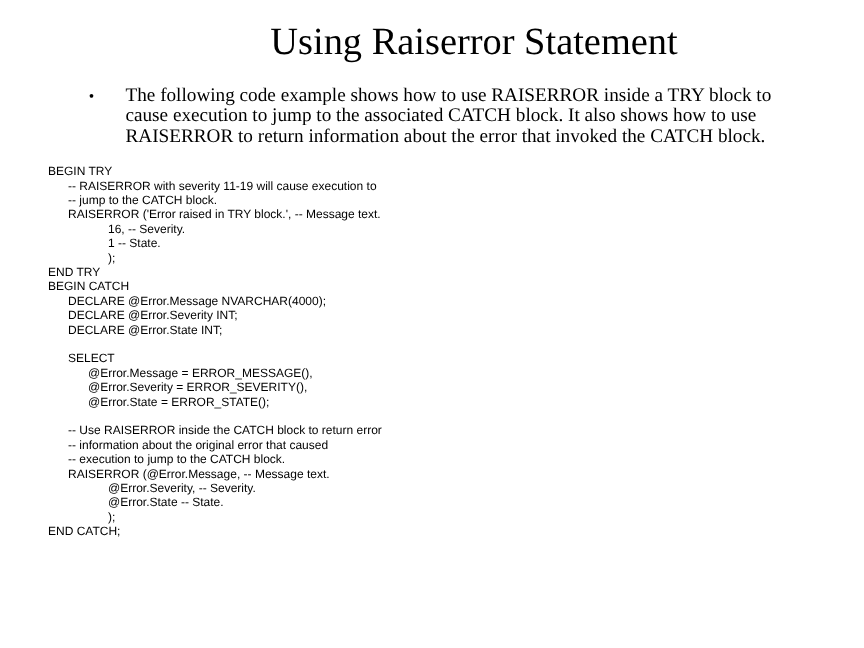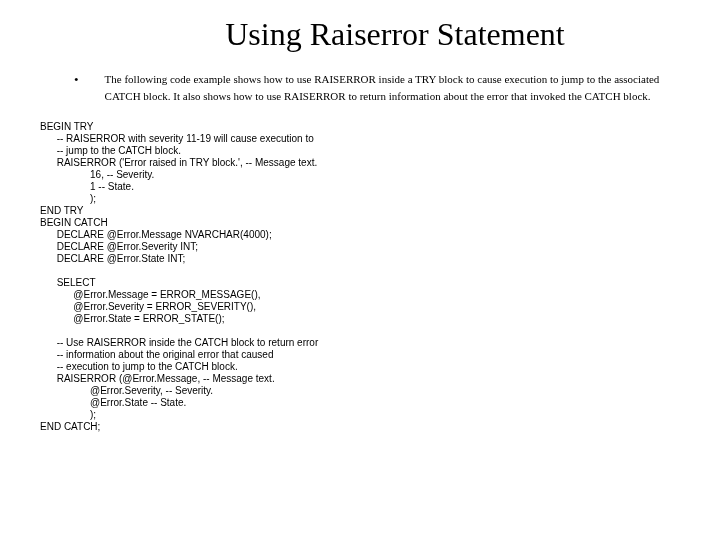--- a/index.html
+++ b/index.html
@@ -31,21 +31,21 @@
     margin-bottom: 16px;
     padding-left: 34px;
   }
   .bullet-dot {
     font-size: 13px;
     line-height: 17px;
     margin-right: 26px;
     flex: 0 0 auto;
   }
   .bullet-text {
-    font-size: 11px;
+    font-size: 16px;
     line-height: 17px;
   }
   .code-block {
     font-size: 10px;
     line-height: 12px;
     white-space: pre;
     font-family: Liberation Sans, sans-serif;
   }
 </style>
 </head>

